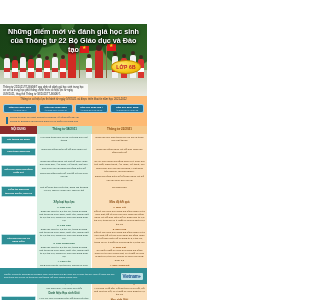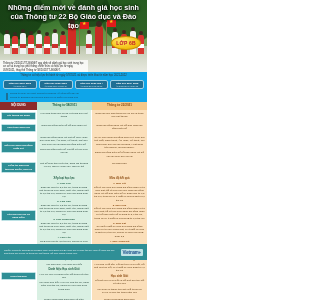--- a/index.html
+++ b/index.html
@@ -2,21 +2,21 @@
 <html><head>
 <meta charset="utf-8">
 <style>
   * { box-sizing: border-box; margin: 0; padding: 0; }
   html, body {
     width: 147px; height: 300px;
     font-family: "Liberation Sans", sans-serif;
     background: #ffffff;
     overflow: hidden;
   }
-  .page { position: relative; width: 147px; height: 260px; background: #0ea5e9; }
+  .page { position: relative; width: 147px; height: 260px; background: #fdba74; margin-top: 24px; }
 
   
   .hero { position: relative; width: 147px; height: 72px; overflow: hidden;
           background: linear-gradient(160deg,#2f5d2a 0%,#3f7a32 35%,#6a9a4a 60%,#9ab97a 100%); }
   .hero-foliage { position:absolute; inset:0;
     background:
       radial-gradient(circle at 12% 18%, rgba(20,60,18,.85) 0 18%, transparent 19%),
       radial-gradient(circle at 30% 8%, rgba(28,78,24,.75) 0 14%, transparent 15%),
       radial-gradient(circle at 62% 12%, rgba(22,64,20,.8) 0 16%, transparent 17%),
       radial-gradient(circle at 88% 20%, rgba(30,82,26,.8) 0 20%, transparent 21%),

